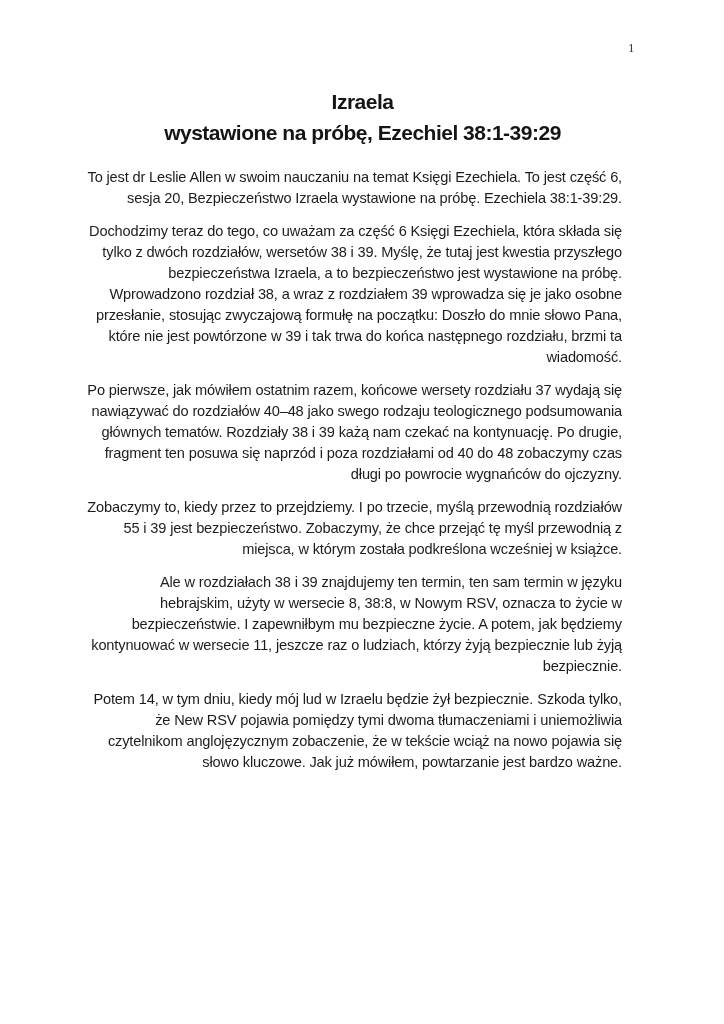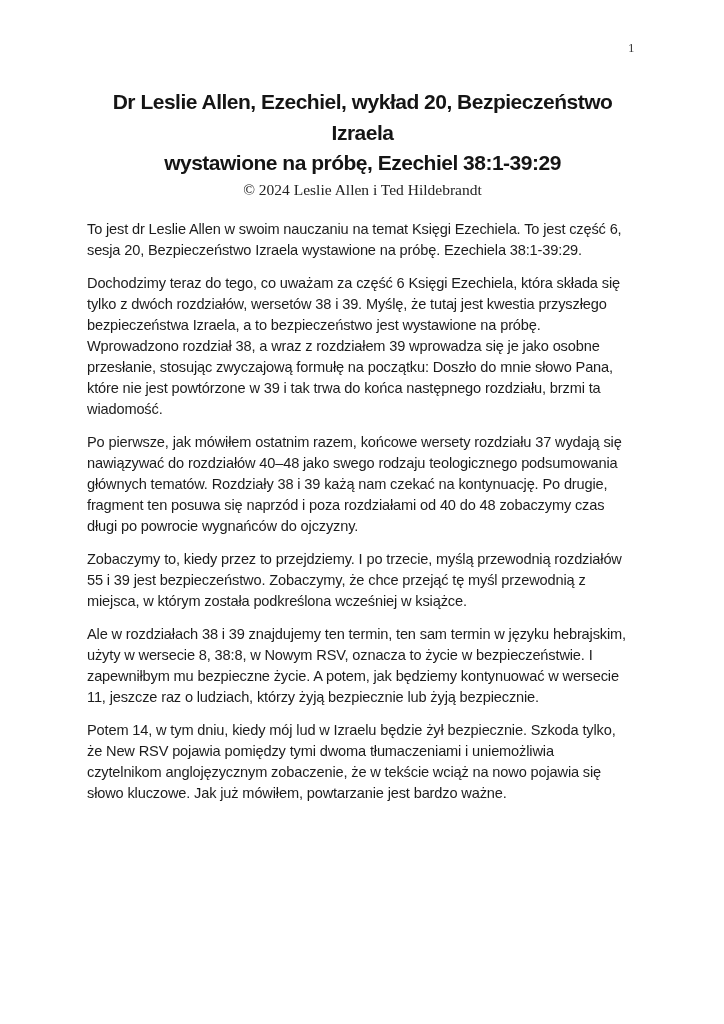--- a/index.html
+++ b/index.html
@@ -50,44 +50,42 @@
     font-family: "Liberation Serif", serif;
     font-size: 15.5px;
     line-height: 20px;
     color: #222222;
     margin-top: 1px;
   }
   .body-text {
     margin-top: 19px;
   }
   .body-text p {
-    margin: 0 8px 12px 0;
+    margin: 0 16px 12px 0;
     font-size: 14.6px;
     letter-spacing: -0.15px;
     line-height: 21px;
     color: #1c1c1c;
-    text-align: left;
+    text-align: right;
   }
 </style>
 </head>
 <body>
 
 <div class="page">
 
   <div class="page-number">1</div>
 
   <div class="content">
 
     <h1 class="title">
-      <span class="title-line">Dr Leslie Allen, Ezechiel, wykład 20, Bezpieczeństwo</span>
       <span class="title-line">Izraela</span>
       <span class="title-line">wystawione na próbę, Ezechiel 38:1-39:29</span>
     </h1>
 
-    <div class="copyright">© 2024 Leslie Allen i Ted Hildebrandt</div>
 
     <div class="body-text">
       <p>To jest dr Leslie Allen w swoim nauczaniu na temat Księgi Ezechiela. To jest część 6, sesja 20, Bezpieczeństwo Izraela wystawione na próbę. Ezechiela 38:1-39:29.</p>
       <p>Dochodzimy teraz do tego, co uważam za część 6 Księgi Ezechiela, która składa się tylko z dwóch rozdziałów, wersetów 38 i 39. Myślę, że tutaj jest kwestia przyszłego bezpieczeństwa Izraela, a to bezpieczeństwo jest wystawione na próbę. Wprowadzono rozdział 38, a wraz z rozdziałem 39 wprowadza się je jako osobne przesłanie, stosując zwyczajową formułę na początku: Doszło do mnie słowo Pana, które nie jest powtórzone w 39 i tak trwa do końca następnego rozdziału, brzmi ta wiadomość.</p>
       <p>Po pierwsze, jak mówiłem ostatnim razem, końcowe wersety rozdziału 37 wydają się nawiązywać do rozdziałów 40–48 jako swego rodzaju teologicznego podsumowania głównych tematów. Rozdziały 38 i 39 każą nam czekać na kontynuację. Po drugie, fragment ten posuwa się naprzód i poza rozdziałami od 40 do 48 zobaczymy czas długi po powrocie wygnańców do ojczyzny.</p>
       <p>Zobaczymy to, kiedy przez to przejdziemy. I po trzecie, myślą przewodnią rozdziałów 55 i 39 jest bezpieczeństwo. Zobaczymy, że chce przejąć tę myśl przewodnią z miejsca, w którym została podkreślona wcześniej w książce.</p>
       <p>Ale w rozdziałach 38 i 39 znajdujemy ten termin, ten sam termin w języku hebrajskim, użyty w wersecie 8, 38:8, w Nowym RSV, oznacza to życie w bezpieczeństwie. I zapewniłbym mu bezpieczne życie. A potem, jak będziemy kontynuować w wersecie 11, jeszcze raz o ludziach, którzy żyją bezpiecznie lub żyją bezpiecznie.</p>
       <p>Potem 14, w tym dniu, kiedy mój lud w Izraelu będzie żył bezpiecznie. Szkoda tylko, że New RSV pojawia pomiędzy tymi dwoma tłumaczeniami i uniemożliwia czytelnikom anglojęzycznym zobaczenie, że w tekście wciąż na nowo pojawia się słowo kluczowe. Jak już mówiłem, powtarzanie jest bardzo ważne.</p>
     </div>
 

